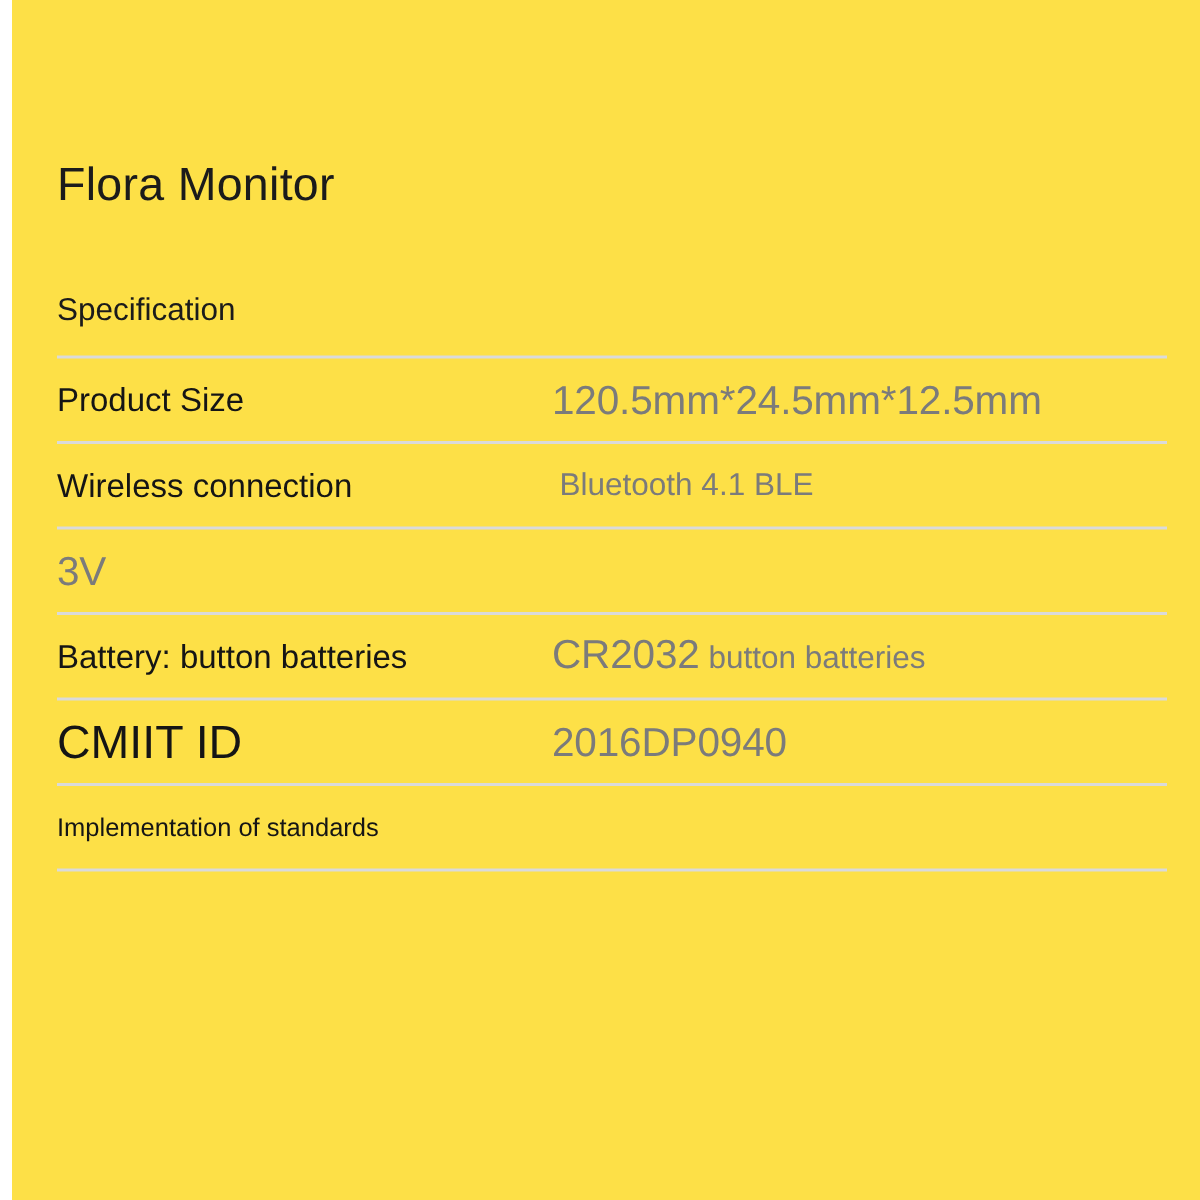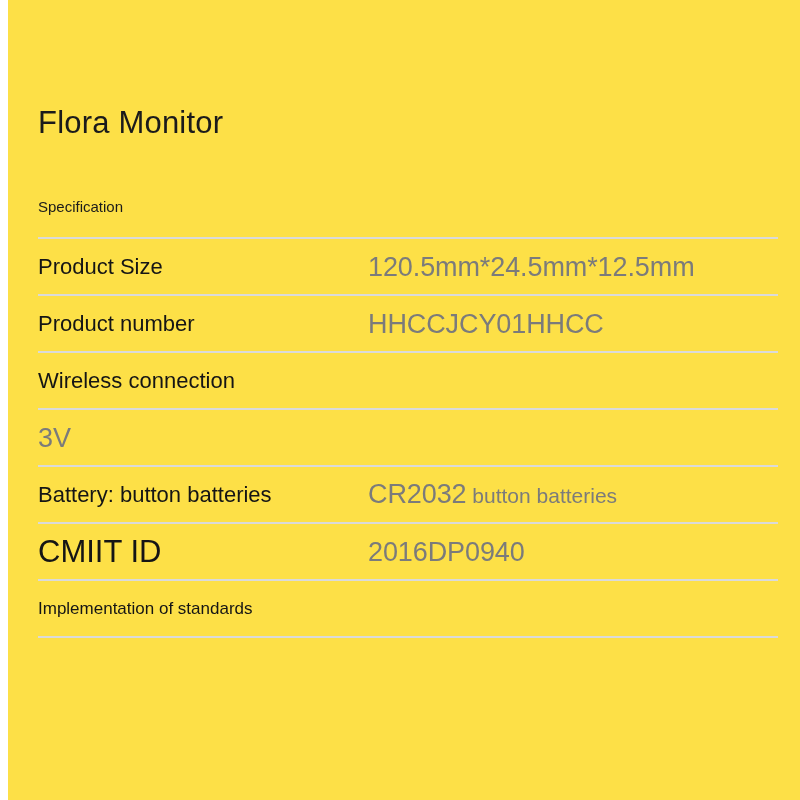--- a/index.html
+++ b/index.html
@@ -34,21 +34,21 @@
     font-weight: 400;
     letter-spacing: 0.2px;
     white-space: nowrap;
   }
 
   
   .section-header {
     position: absolute;
     left: 30px;
     top: 193px;
-    font-size: 15px;
+    font-size: 21px;
     line-height: 28px;
     color: #1b1b1b;
     font-weight: 400;
     white-space: nowrap;
   }
 
   
   .spec-table {
     position: absolute;
     left: 30px;
@@ -125,27 +125,24 @@
 
   <div class="section-header">Specification</div>
 
   <div class="spec-table">
 
     <div class="spec-row row-product-size">
       <div class="spec-label">Product Size</div>
       <div class="spec-value">120.5mm*24.5mm*12.5mm</div>
     </div>
 
-    <div class="spec-row row-product-number">
-      <div class="spec-label">Product number</div>
-      <div class="spec-value">HHCCJCY01HHCC</div>
-    </div>
 
     <div class="spec-row row-wireless">
       <div class="spec-label">Wireless connection</div>
+      <div class="spec-value">Bluetooth 4.1 BLE</div>
     </div>
 
     <div class="spec-row row-voltage">
       <div class="spec-value">3V</div>
     </div>
 
     <div class="spec-row row-battery">
       <div class="spec-label">Battery: button batteries</div>
       <div class="spec-value"><span class="val-main">CR2032</span><span class="val-sub"> button batteries</span></div>
     </div>

